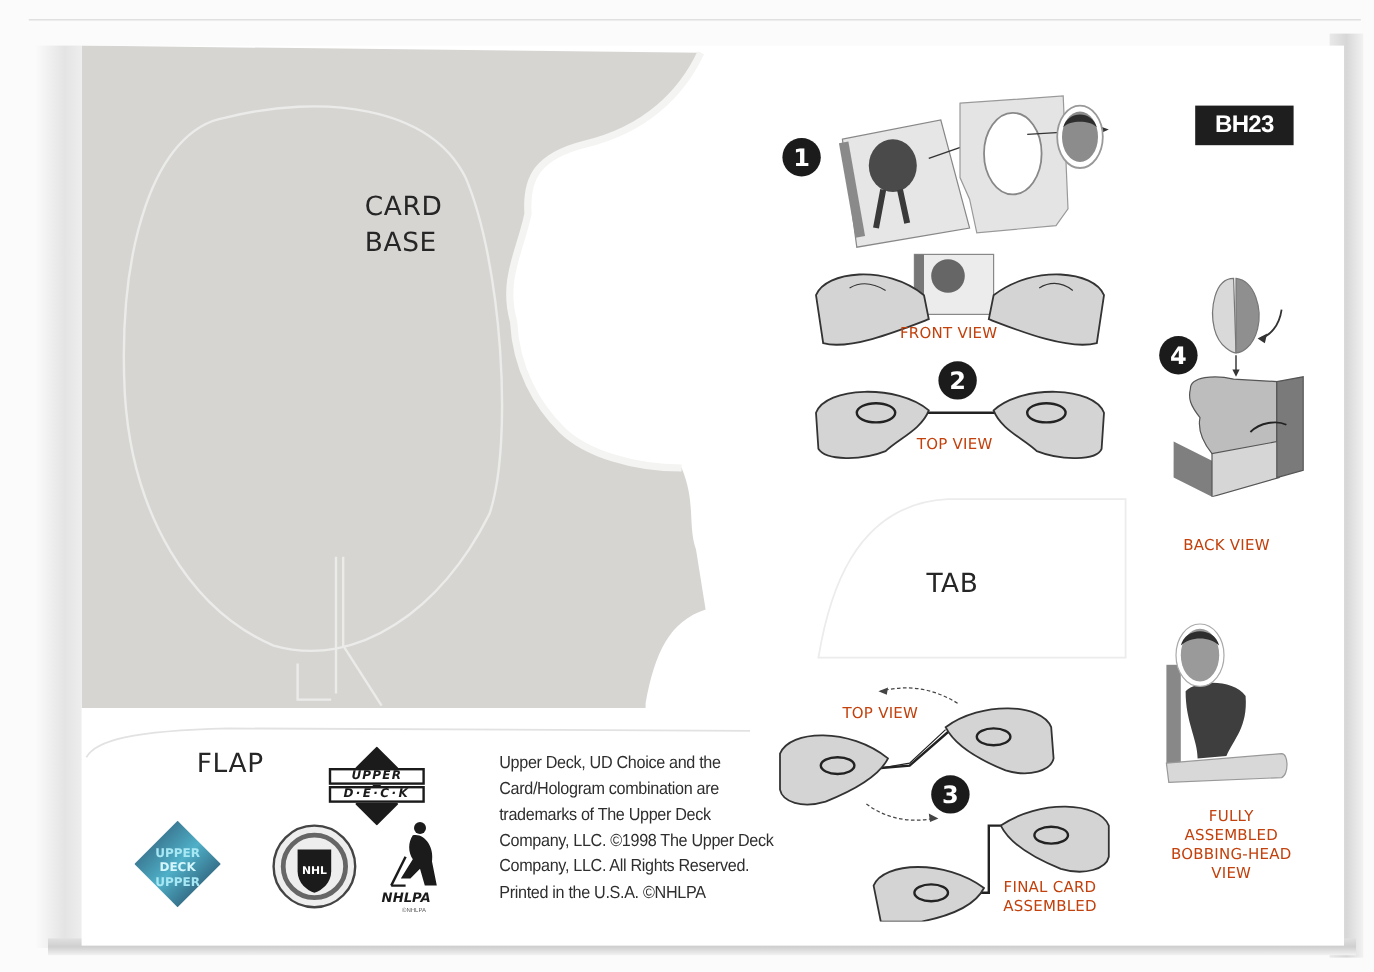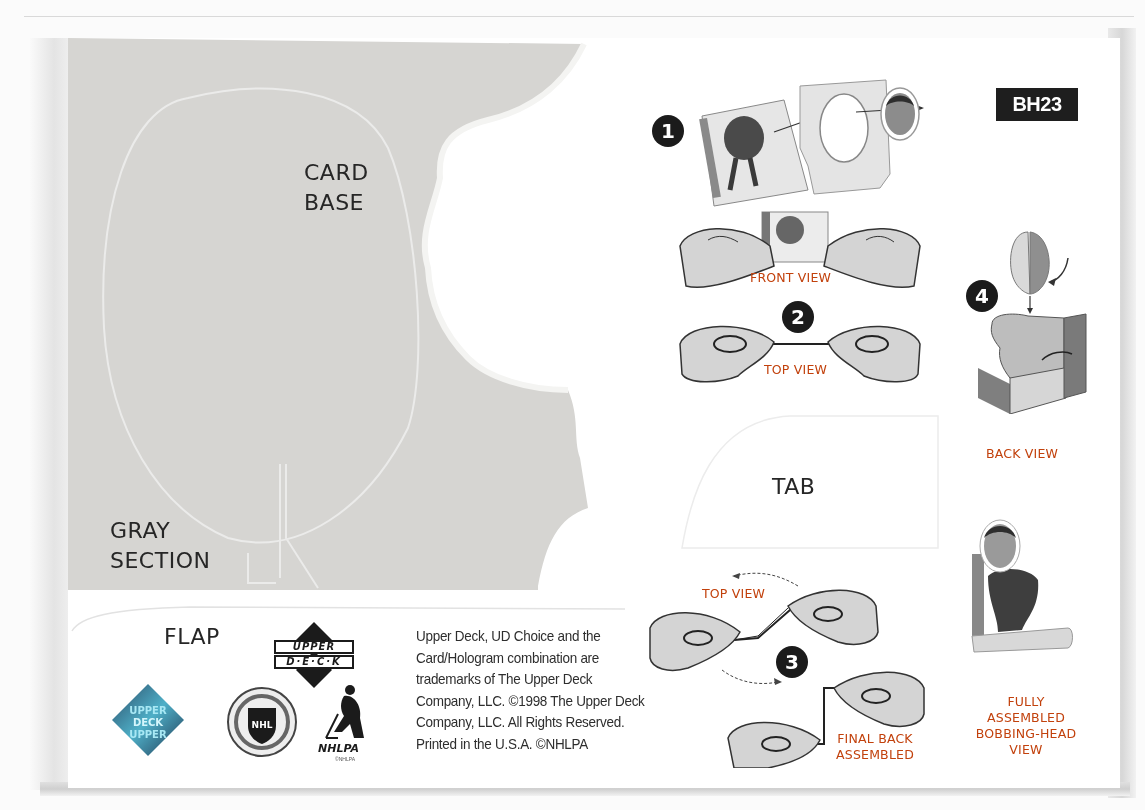--- a/index.html
+++ b/index.html
@@ -36,21 +36,21 @@
   .step-2 { left: 714px; top: 263px; }
   .step-3 { left: 708px; top: 608px; }
   .step-4 { left: 898px; top: 242px; }
 
   .cap { position: absolute; font-family: "DejaVu Sans", sans-serif; font-size: 12.5px; color: #c2410c; text-align: center; line-height: 16px; letter-spacing: 0.2px; }
   .cap-front { left: 682px; top: 232px; }
   .cap-top2 { left: 696px; top: 324px; }
   .cap-back { left: 918px; top: 408px; }
   .cap-top3 { left: 634px; top: 548px; }
   .cap-final { left: 752px; top: 693px; width: 110px; }
-  .cap-full { left: 896px; top: 656px; width: 124px; }
+  .cap-full { left: 896px; top: 634px; width: 124px; }
 
   .legal { position: absolute; left: 348px; top: 588px; width: 260px; font-family: "Liberation Sans", sans-serif; font-size: 14.5px; line-height: 21.6px; color: #2e2e2e; letter-spacing: -0.3px; transform: scaleX(0.93); transform-origin: left top; }
 
   .abs { position: absolute; }
   .tab-area { position: absolute; left: 612px; top: 372px; width: 262px; height: 140px; }
 
   
   .ud-logo { position: absolute; left: 206px; top: 584px; width: 80px; height: 64px; }
   .ud-diamond { position: absolute; left: 22px; top: 0; width: 36px; height: 36px; }
   .ud-bar { position: absolute; left: 0; width: 80px; height: 14px; background: #fff; border: 2px solid #1b1b1b; color: #1b1b1b; font-family: "DejaVu Sans", sans-serif; font-weight: bold; font-style: italic; font-size: 10px; text-align: center; line-height: 10px; letter-spacing: 1px; }
@@ -78,24 +78,20 @@
       <path d="M0 0 L516 6 C 500 40, 470 70, 420 82 C 380 92, 370 110, 372 140 C 366 170, 350 195, 360 230 C 362 270, 380 300, 400 320 C 420 340, 460 352, 500 352 C 512 380, 505 400, 512 420 L 520 470 C 490 480, 478 505, 470 548 L 470 552 L 0 552 Z" fill="#d6d5d2"></path>
       <path d="M516 6 C 500 40, 470 70, 420 82 C 380 92, 370 110, 372 140 C 366 170, 350 195, 360 230 C 362 270, 380 300, 400 320 C 420 340, 460 352, 500 352" fill="none" stroke="#f4f4f2" stroke-width="6"></path>
 
       <path d="M120 60 C 60 70, 30 170, 36 290 C 42 390, 90 470, 160 500 C 230 520, 300 470, 340 390 C 360 330, 350 180, 320 110 C 290 50, 200 40, 120 60 Z" fill="none" stroke="#ebebea" stroke-width="2"></path>
       <path d="M212 426 L 212 540 M 218 426 L 218 500 L 250 550" fill="none" stroke="#ebebea" stroke-width="2"></path>
       <path d="M180 515 L 180 545 L 208 545" fill="none" stroke="#ebebea" stroke-width="2"></path>
     </svg>
     <div class="lbl lbl-head">
       <div>CARD</div>
       <div>BASE</div>
-    </div>
-    <div class="lbl lbl-gray">
-      <div>GRAY</div>
-      <div>SECTION</div>
     </div>
   </div>
 
   <svg class="base-line" viewBox="0 0 560 30">
     <path d="M2 28 C 10 14, 40 6, 120 4 L 555 6" fill="none" stroke="#e2e2e2" stroke-width="1.5"></path>
   </svg>
   <div class="lbl lbl-base">FLAP</div>
 
   <div class="card-no">BH23</div>
 
@@ -171,21 +167,21 @@
     <ellipse cx="180" cy="46" rx="14" ry="7" fill="none" stroke="#222" stroke-width="2"></ellipse>
     <polyline points="168,176 176,176 176,120 186,120" fill="none" stroke="#222" stroke-width="2"></polyline>
     <path d="M80 170 C 88 150, 140 148, 172 172 C 164 188, 140 196, 120 200 L 86 200 Z" fill="#d4d4d4" stroke="#333" stroke-width="1.5"></path>
     <path d="M276 120 C 268 100, 218 98, 186 120 C 194 136, 216 148, 236 156 C 256 162, 274 156, 276 146 Z" fill="#d4d4d4" stroke="#333" stroke-width="1.5"></path>
     <ellipse cx="128" cy="176" rx="14" ry="7" fill="none" stroke="#222" stroke-width="2"></ellipse>
     <ellipse cx="228" cy="128" rx="14" ry="7" fill="none" stroke="#222" stroke-width="2"></ellipse>
   </svg>
   <div class="cap cap-top3">TOP VIEW</div>
   <div class="step step-3">3</div>
   <div class="cap cap-final">
-    <div>FINAL BACK</div>
+    <div>FINAL CARD</div>
     <div>ASSEMBLED</div>
   </div>
 
   <svg class="abs" style="left:900px;top:478px" width="110" height="140" viewBox="0 0 110 140">
     <rect x="4" y="38" width="12" height="84" fill="#888"></rect>
     <path d="M4 120 L 100 112 C 106 112, 106 130, 100 132 L 6 136 Z" fill="#d8d8d8" stroke="#999"></path>
     <path d="M20 60 C 30 50, 60 50, 70 64 C 72 90, 60 100, 54 114 L 30 116 C 30 100, 20 86, 20 60 Z" fill="#3e3e3e"></path>
     <ellipse cx="32" cy="30" rx="20" ry="26" fill="#fff" stroke="#aaa"></ellipse>
     <ellipse cx="32" cy="30" rx="16" ry="22" fill="#9a9a9a"></ellipse>
     <path d="M16 22 C 20 6, 44 6, 48 22 C 40 14, 24 14, 16 22 Z" fill="#2e2e2e"></path>

